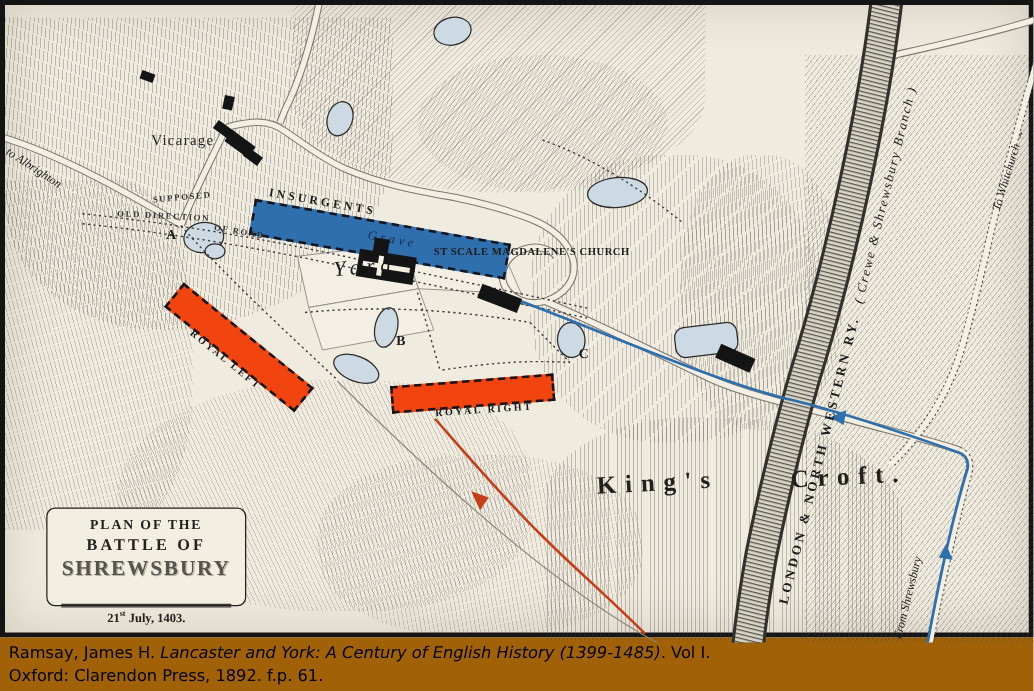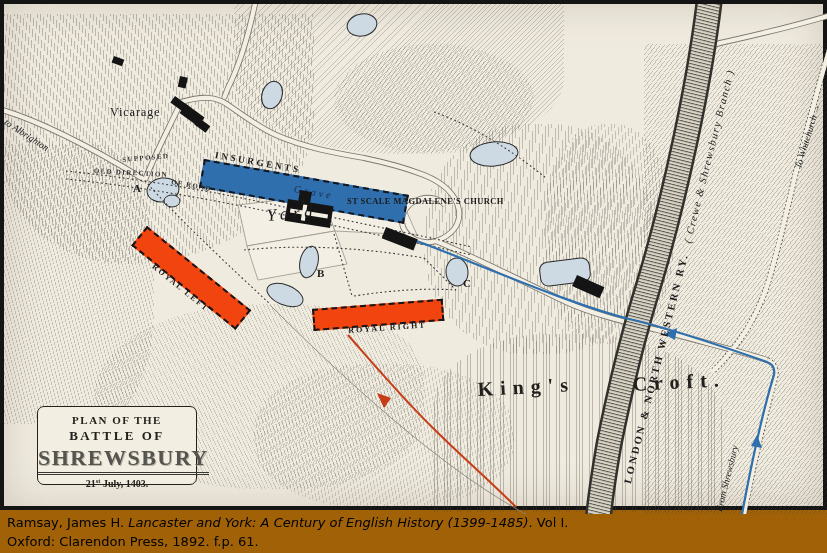--- a/index.html
+++ b/index.html
@@ -17,23 +17,23 @@
   .caps{font-weight:bold;letter-spacing:2px;}
   .small-caps{font-size:7px;letter-spacing:1.3px;font-weight:bold;color:#333;}
   .ital{font-style:italic;}
   .blackletter{font-weight:bold;letter-spacing:7px;font-size:20px;color:#22201c;}
   .marker{font-weight:bold;font-size:11px;}
   .title-box{position:absolute;left:33px;top:402px;width:158px;height:77px;z-index:6;
              border:1.5px solid #23211c;border-radius:7px;background:#f2eee2;
              text-align:center;color:#23211c;}
   .title-box .l1{font-size:11px;font-weight:bold;letter-spacing:1.5px;margin-top:7px;}
   .title-box .l2{font-size:13px;font-weight:bold;letter-spacing:2.5px;margin-top:2px;}
-  .title-box .l3{font-size:22px;font-weight:bold;letter-spacing:1.5px;margin-top:1px;
+  .title-box .l3{font-size:17px;font-weight:bold;letter-spacing:1.5px;margin-top:1px;
                  color:#56544e;text-shadow:1px 1px 0 #b9b4a6;display:inline-block;
-                 border-bottom:3px double #3a3833;padding-bottom:1px;}
+                 border-bottom:3px double #3a3833;padding-bottom:18px;}
   .title-box .l4{font-size:10px;font-weight:bold;margin-top:2px;}
   .title-box sup{font-size:6.5px;}
   .scale{position:absolute;left:33px;top:484px;width:310px;height:22px;z-index:6;color:#23211c;}
   .scale .slabel{position:absolute;left:118px;top:0;font-size:7.5px;font-weight:bold;letter-spacing:1.5px;}
   .scale .bar{position:absolute;left:0;top:15px;width:307px;height:5px;border-top:1.6px solid #23211c;}
   .scale .bar::before{content:"";position:absolute;left:0;top:0;width:100px;height:3.5px;
              background:repeating-linear-gradient(90deg,#23211c 0 1px,transparent 1px 10px);}
   .scale .tick{position:absolute;top:15px;width:1.2px;height:6px;background:#23211c;}
   .scale .num{position:absolute;top:6px;font-size:7.5px;font-weight:bold;transform:translateX(-50%);}
   .caption{position:absolute;left:0;top:510px;width:827px;height:50px;background:#a16207;color:#000;
@@ -166,21 +166,21 @@
     </div>
     <div class="blk" style="left:296px;top:186px;width:12px;height:11px;transform:rotate(9deg);"></div>
     <div class="blk" style="left:382px;top:223px;width:34px;height:12px;transform:rotate(21deg);"></div>
     <div class="blk" style="left:573px;top:271px;width:30px;height:12px;transform:rotate(24deg);"></div>
 
     <div class="map-label caps" style="left:212px;top:146px;font-size:9.5px;letter-spacing:2.5px;transform:rotate(10deg);">INSURGENTS</div>
     <div class="map-label caps" style="left:152px;top:258px;font-size:8px;transform:rotate(39deg);">ROYAL LEFT</div>
     <div class="map-label caps" style="left:344px;top:322px;font-size:8px;transform:rotate(-4deg);">ROYAL RIGHT</div>
     <div class="map-label" style="left:343px;top:192px;font-size:8.5px;font-weight:bold;letter-spacing:.4px;">ST SCALE MAGDALENE'S CHURCH</div>
     <div class="map-label ital" style="left:262px;top:202px;font-size:17px;letter-spacing:5px;transform:rotate(-5deg);">Yard</div>
-    <div class="map-label" style="left:106px;top:101px;font-size:12px;letter-spacing:1px;">Vicarage</div>
+    <div class="map-label" style="left:117px;top:101px;font-size:12px;letter-spacing:1px;">Vicarage</div>
     <div class="map-label small-caps" style="left:118px;top:152px;transform:rotate(-5deg);">SUPPOSED</div>
     <div class="map-label small-caps" style="left:90px;top:163px;transform:rotate(3deg);">OLD DIRECTION</div>
     <div class="map-label small-caps" style="left:168px;top:174px;transform:rotate(10deg);">OF ROAD</div>
     <div class="map-label marker" style="left:129px;top:178px;">A</div>
     <div class="map-label marker" style="left:313px;top:263px;">B</div>
     <div class="map-label marker" style="left:459px;top:273px;">C</div>
     <div class="map-label blackletter" style="left:473px;top:374px;transform:rotate(-3deg);">King's</div>
     <div class="map-label blackletter" style="left:628px;top:369px;transform:rotate(-3deg);">Croft.</div>
 
     <div class="map-label" style="left:618px;top:478px;font-size:10.5px;transform:rotate(-76deg);">

